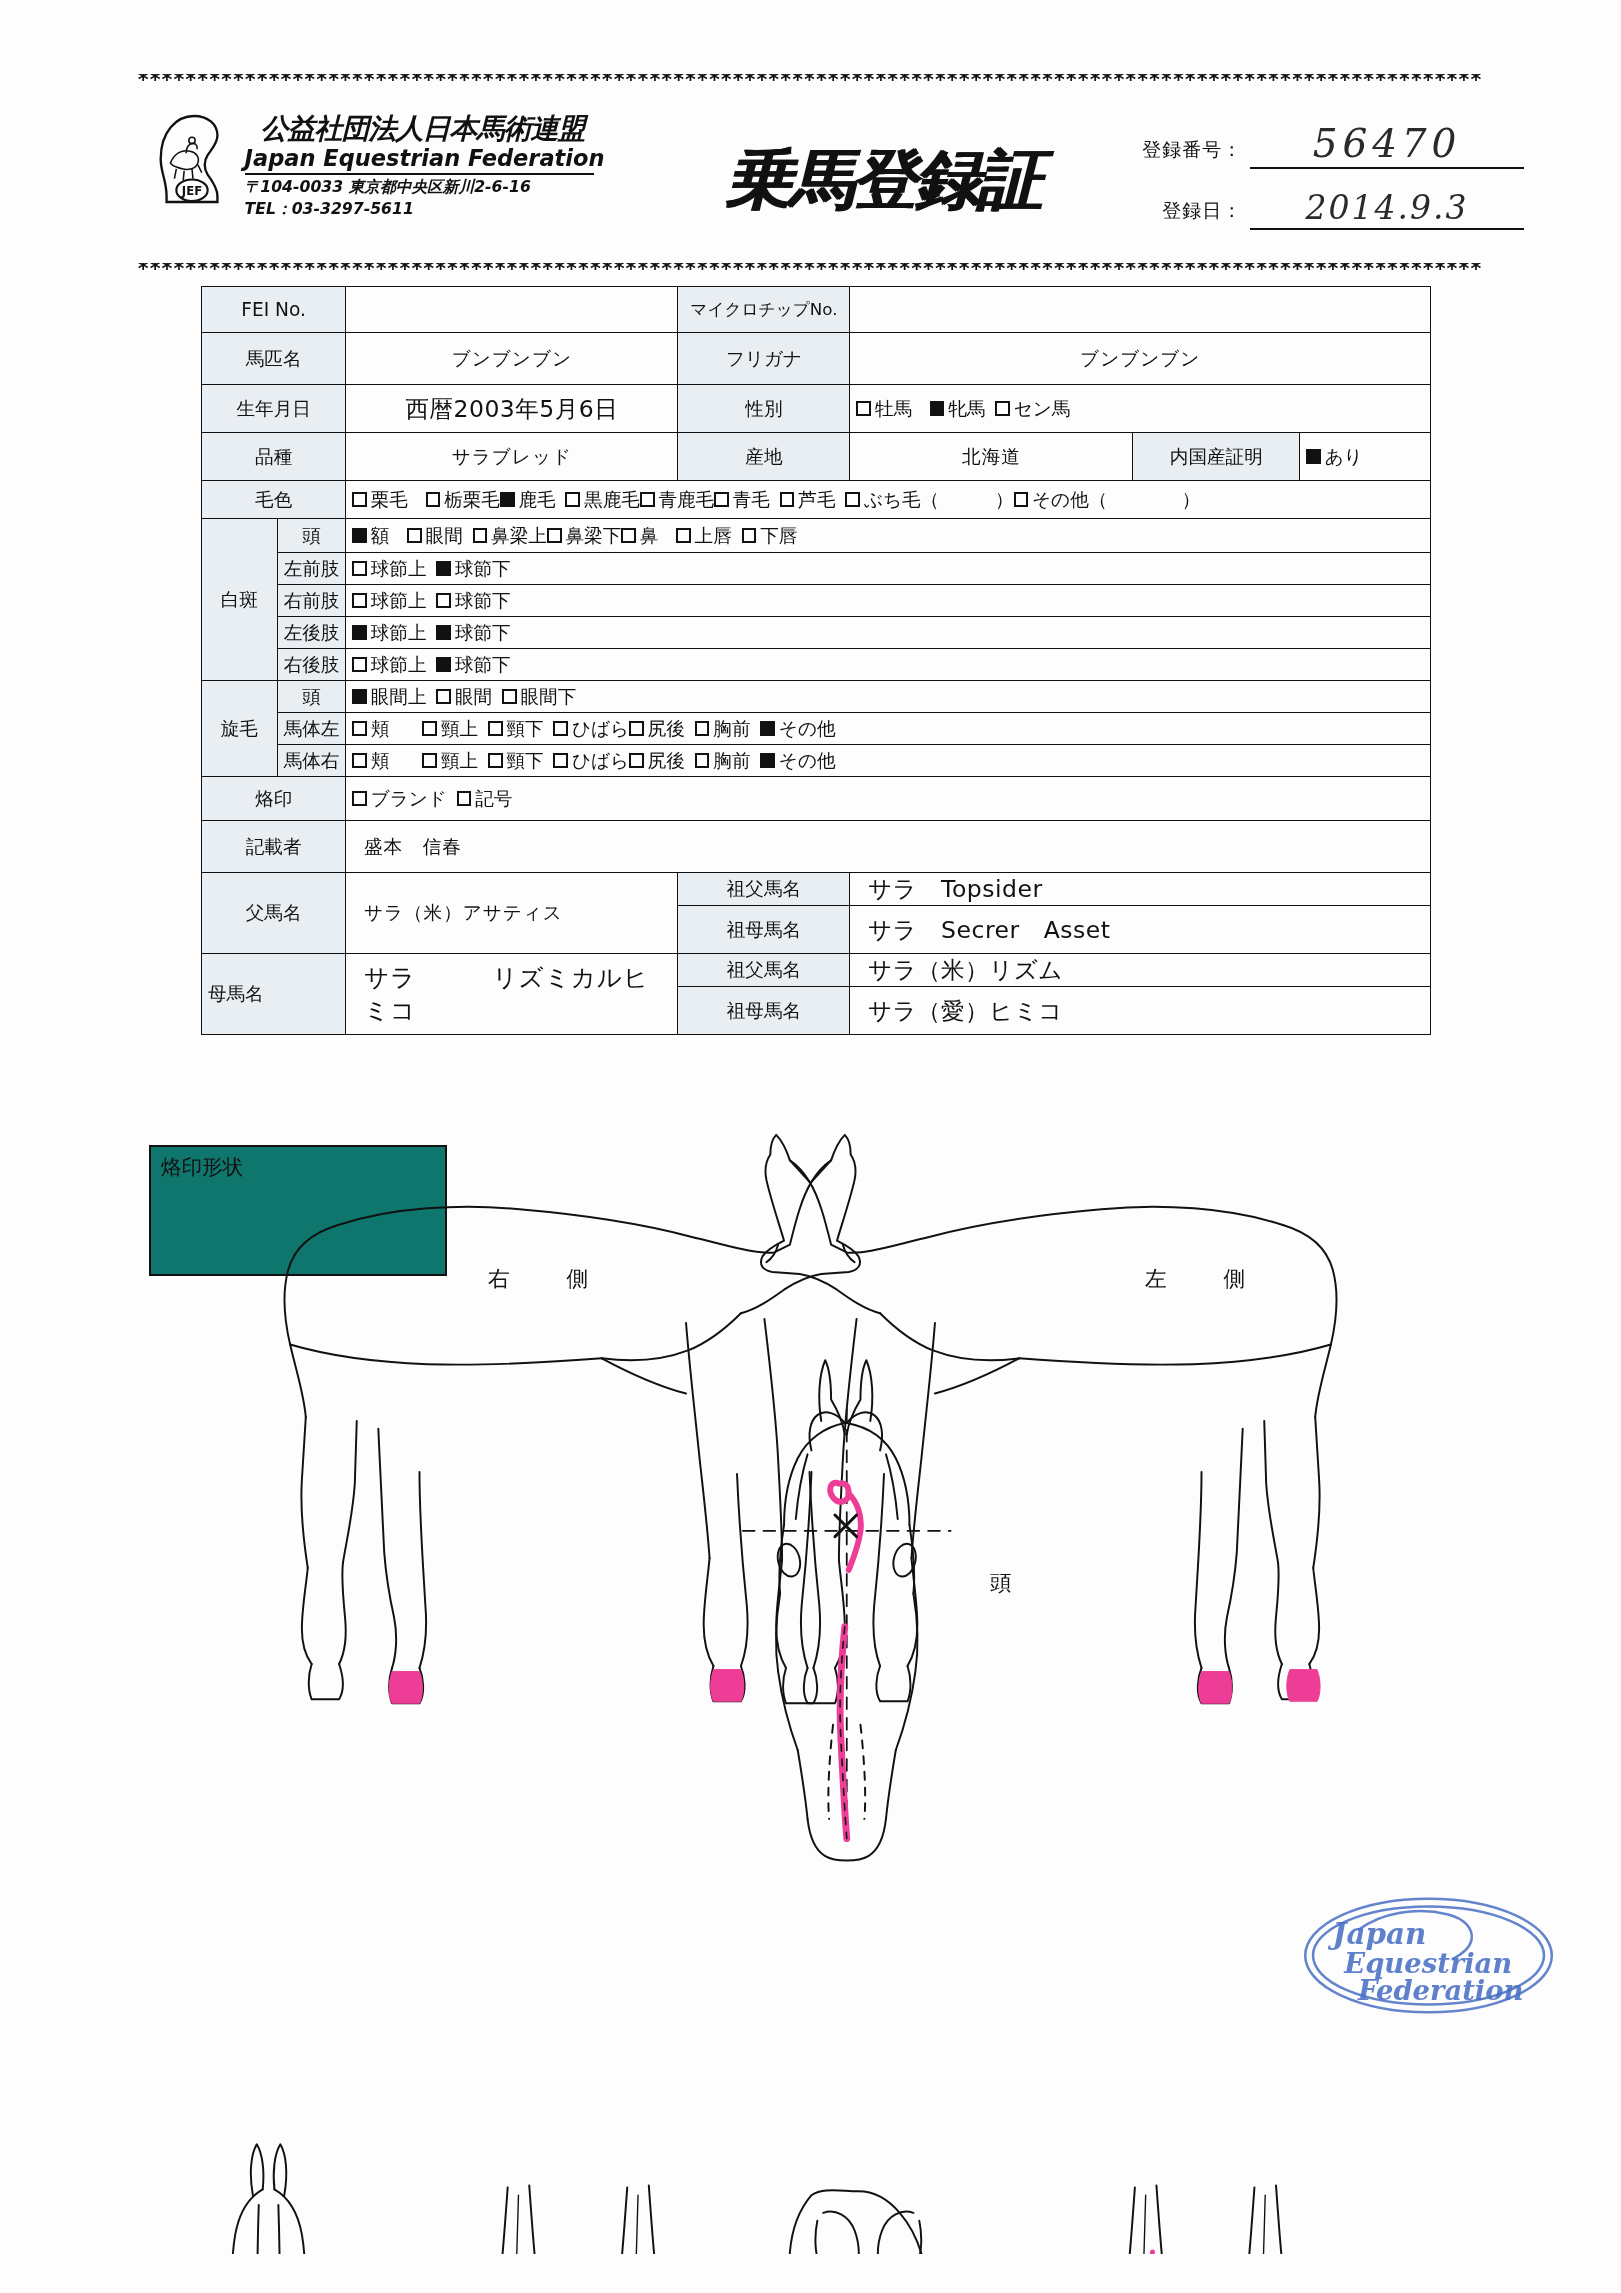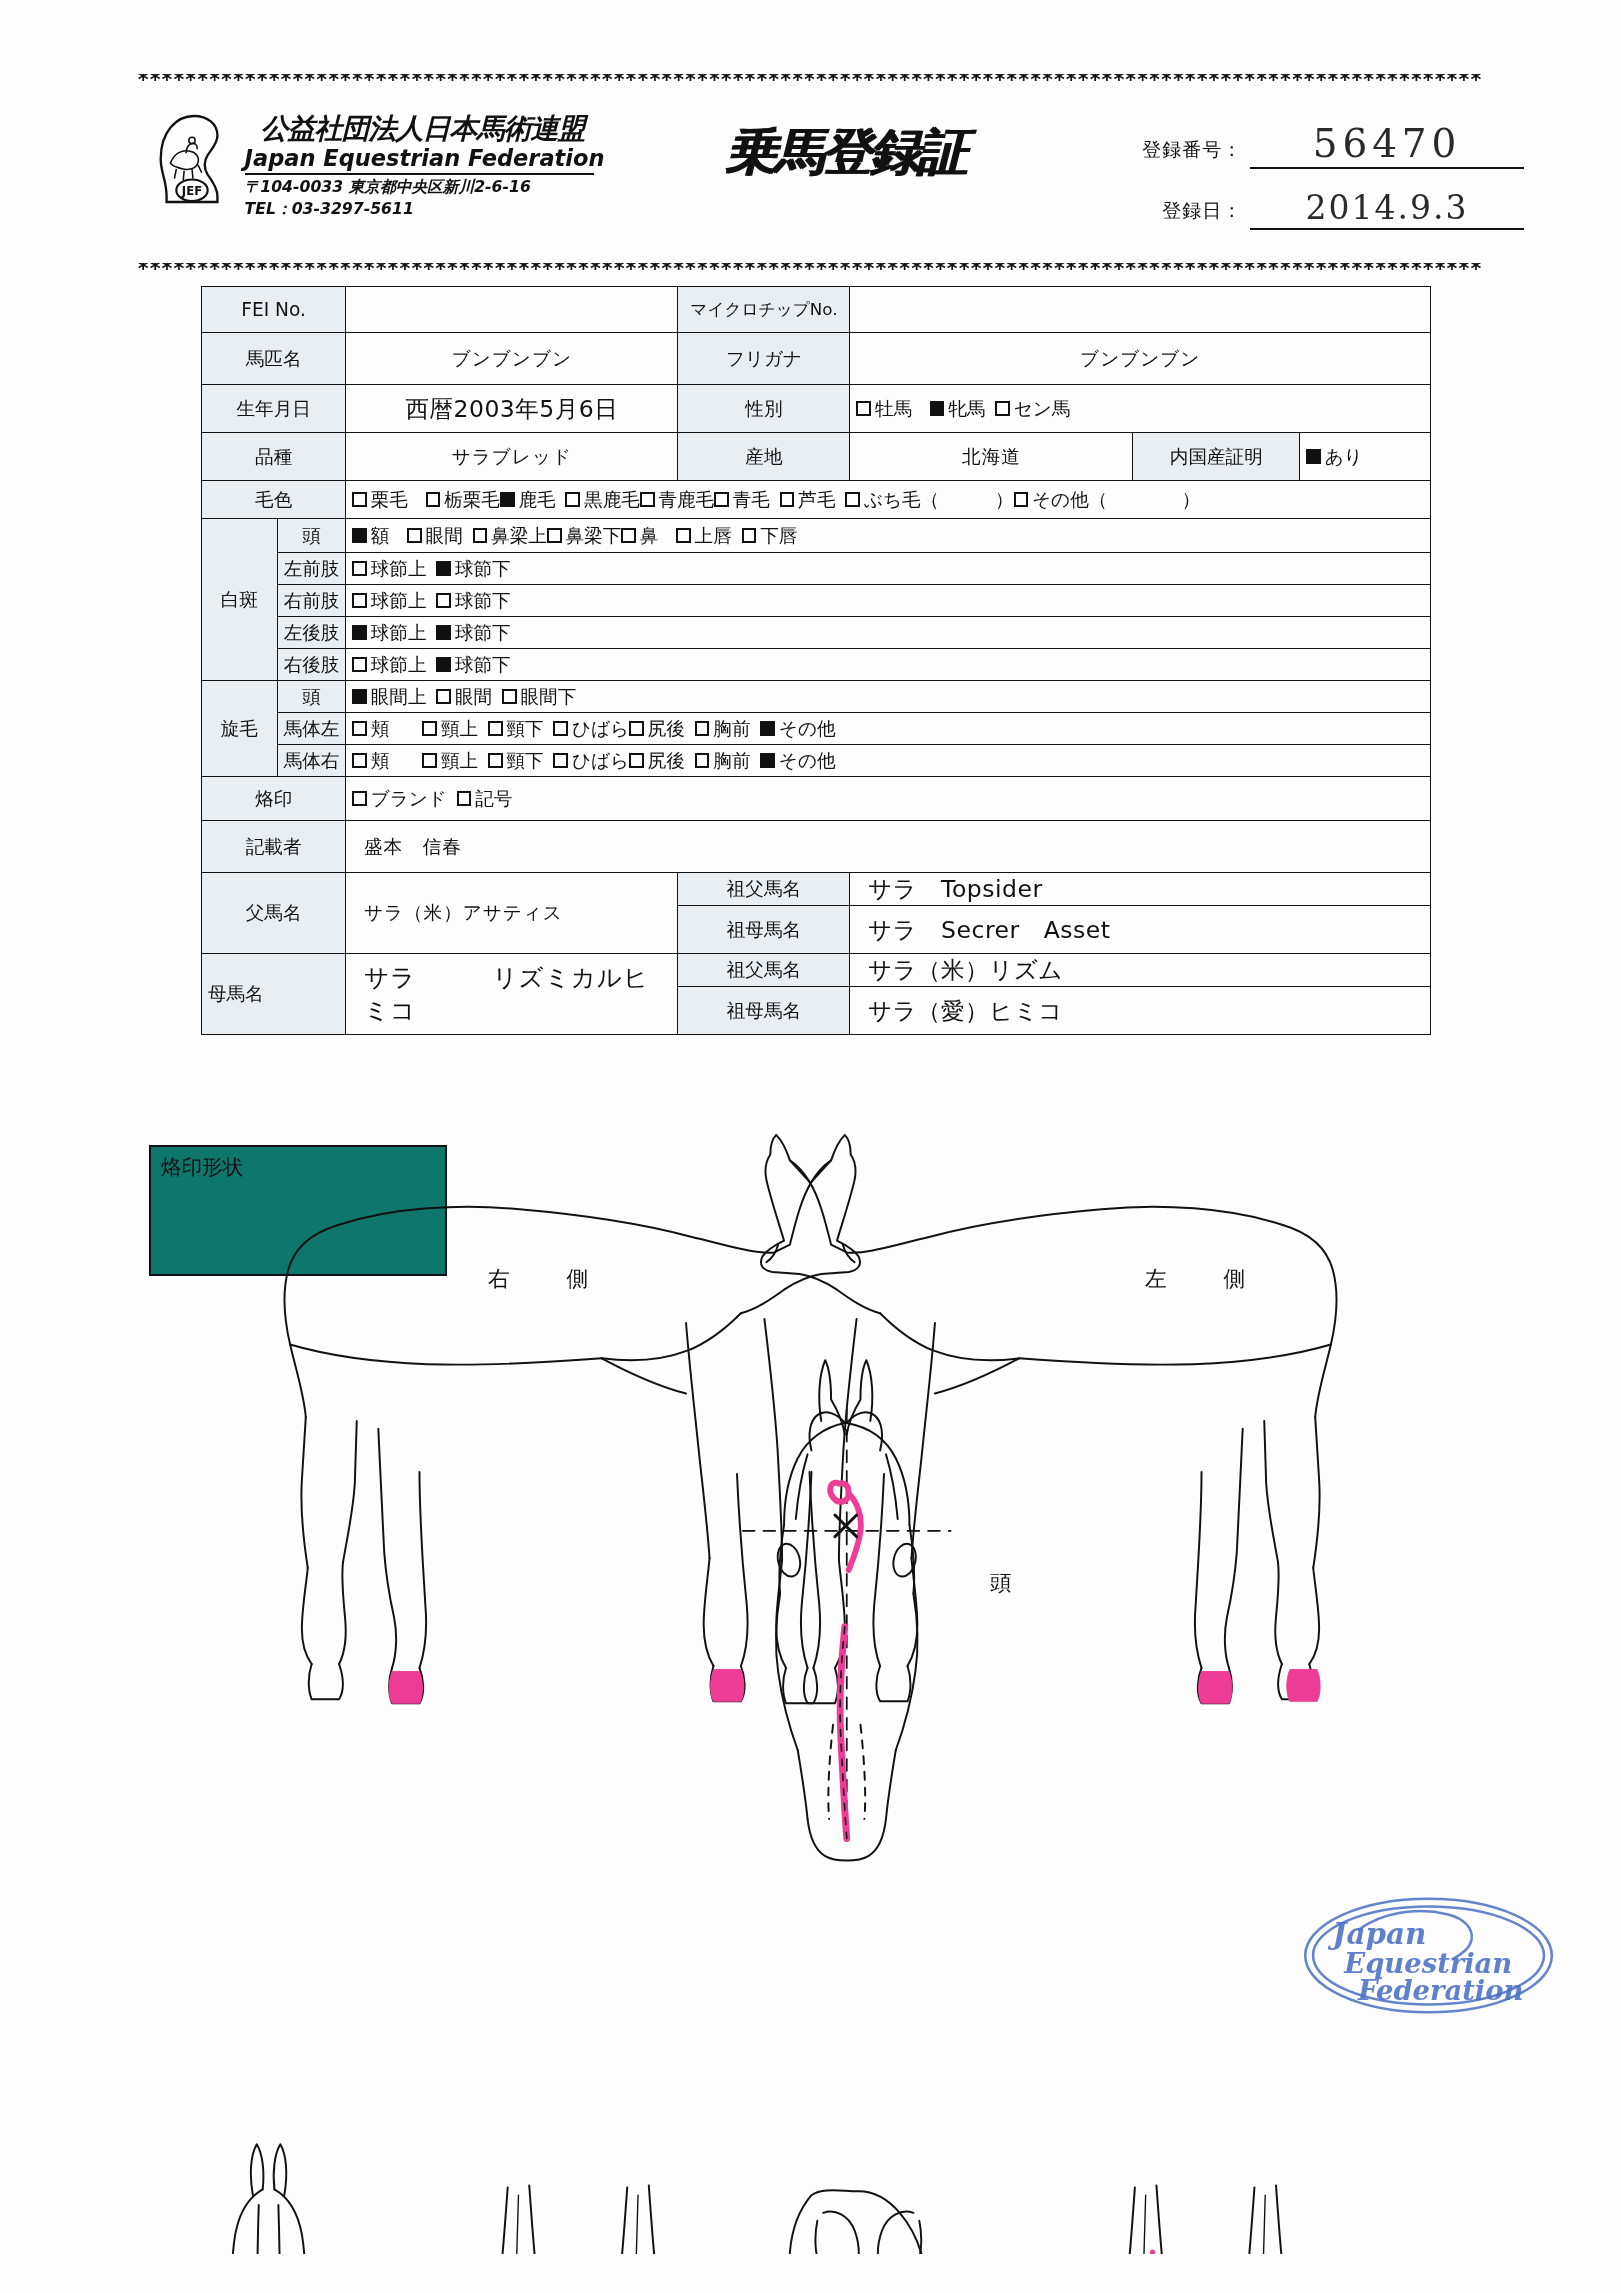--- a/index.html
+++ b/index.html
@@ -36,36 +36,36 @@
   }
   .org-en{
     font-size:22.5px;font-style:italic;font-weight:600;letter-spacing:0px;
     font-family:"DejaVu Sans","Liberation Sans",sans-serif;
     margin-top:2px;white-space:nowrap;
   }
   .org-rule{border-top:2px solid #111;margin-top:2px;width:349px;}
   .org-addr{font-size:15.7px;font-style:italic;font-weight:600;line-height:1.25;margin-top:2px;white-space:nowrap;}
 
   .doc-title{
-    position:absolute;left:588px;top:21px;
-    font-size:50px;font-weight:900;font-style:italic;letter-spacing:-2px;
+    position:absolute;left:588px;top:38px;
+    font-size:65px;font-weight:900;font-style:italic;letter-spacing:-2px;
     text-shadow:2px 0 0 #111;
     white-space:nowrap;
   }
 
   .regblock{position:absolute;right:0px;top:9.8px;width:431px;}
   .regrow{display:flex;align-items:flex-end;justify-content:flex-end;height:61px;}
   .reglabel{font-size:19px;font-weight:400;padding-bottom:5.9px;white-space:nowrap;letter-spacing:1px;}
   .regline{
     border-bottom:2px solid #111;width:274px;margin-left:7.8px;
     text-align:center;padding-bottom:2px;
   }
   .handwrite{
     font-family:"DejaVu Serif","Liberation Serif",serif;
-    font-size:39px;letter-spacing:4.9px;color:#2a2a2a;
+    font-size:39px;font-style:italic;letter-spacing:4.9px;color:#2a2a2a;
     line-height:1.05;
   }
   .handwrite.small{font-size:33px;letter-spacing:2px;}
 
   
   .tbl{
     position:absolute;left:201px;top:286px;width:1230px;
     border-collapse:collapse;
     font-family:"DejaVu Sans","Liberation Sans",sans-serif;
   }

